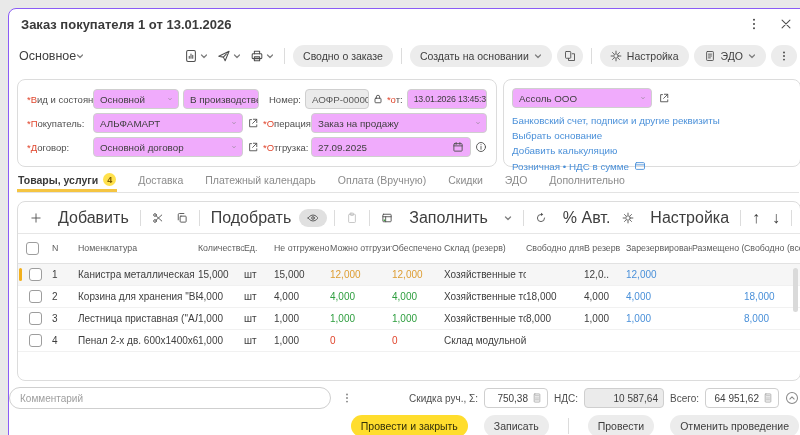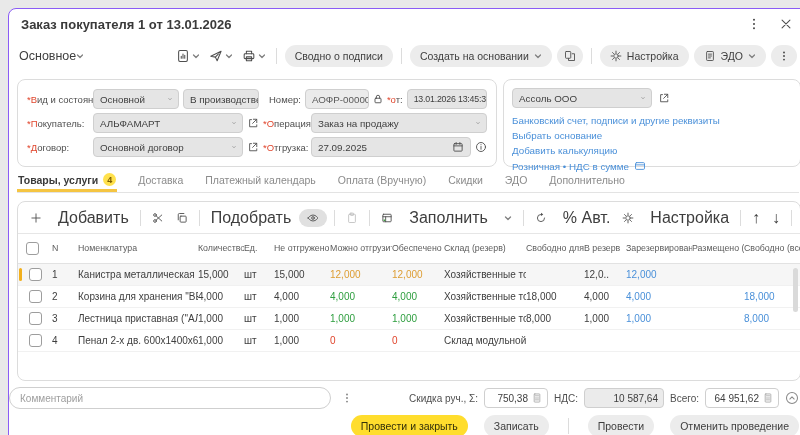--- a/index.html
+++ b/index.html
@@ -23,21 +23,21 @@
   .car{width:8px;height:8px;stroke:#808080;fill:none;stroke-width:1.3;stroke-linecap:round;stroke-linejoin:round;flex:none;}
   .icpair{display:flex;align-items:center;gap:2px;padding:2px;cursor:pointer;}
   
   .card{position:absolute;top:70px;height:88px;border:1px solid #dcdcdc;border-radius:8px;background:#fff;}
   .card1{left:8px;width:480px;padding:9px 9px;display:flex;flex-direction:column;justify-content:space-between;}
   .card2{left:494px;width:298px;padding:8px 8px;}
   .fline{display:flex;align-items:center;height:20px;}
   .lbl{font-size:9.5px;color:#4f4f4f;white-space:nowrap;flex:none;}
   .req::first-letter{color:#e0452c;}
   .lblcol{width:66px;}
-  .select,.inputbox{border:1px solid #cfcfcf;border-radius:4px;height:20px;display:flex;align-items:center;padding:0 6px;font-size:9.8px;color:#3e3e3e;background:#e5e5e5;white-space:nowrap;overflow:hidden;cursor:pointer;}
+  .select,.inputbox{border:1px solid #cfcfcf;border-radius:4px;height:20px;display:flex;align-items:center;padding:0 6px;font-size:9.8px;color:#3e3e3e;background:#f0abfc;white-space:nowrap;overflow:hidden;cursor:pointer;}
   .select .caret-r{margin-left:auto;padding-left:4px;}
   .inputbox.dis{background:#ebebeb;color:#5a5a5a;cursor:default;}
   .links{margin-top:7px;display:flex;flex-direction:column;gap:4px;}
   .link{font-size:9.8px;color:#4a90d9;cursor:pointer;white-space:nowrap;display:flex;align-items:center;gap:5px;}
   
   .tabs{position:absolute;top:160px;left:8px;right:8px;height:24px;display:flex;align-items:flex-end;border-bottom:1px solid #e3e3e3;}
   .tab{font-size:10.5px;color:#8b8b8b;padding:0 1px 6px 1px;margin-right:20px;cursor:pointer;display:flex;align-items:center;gap:5px;white-space:nowrap;}
   .tab.active{color:#3a3a3a;font-weight:700;box-shadow:inset 0 -3px 0 #f5c542;}
   .badge{background:#ffe14c;color:#7a5c00;font-size:9px;font-weight:700;border-radius:8px;height:13px;min-width:13px;display:inline-flex;align-items:center;justify-content:center;padding:0 3px;}
   
@@ -126,21 +126,21 @@
         <svg class="ic" viewBox="0 0 16 16">
             <rect x="2.5" y="5.5" width="11" height="5.5" rx="1"></rect>
             <path d="M5 5.5V2.5h6v3M5 9h6v4.5H5z"></path>
           </svg>
         <svg class="car" viewBox="0 0 8 8">
             <path d="M1.5 3l2.5 2.5L6.5 3"></path>
           </svg>
       </span>
       <span class="divv"></span>
       <button class="pill">
-        <span>Сводно о подписи</span>
+        <span>Сводно о заказе</span>
       </button>
       <span class="divv"></span>
       <button class="pill">
         <span>Создать на основании</span>
         <svg class="car" viewBox="0 0 8 8">
             <path d="M1.5 3l2.5 2.5L6.5 3"></path>
           </svg>
       </button>
       <button class="pill icon-only">
         <svg class="ic small" viewBox="0 0 16 16">

